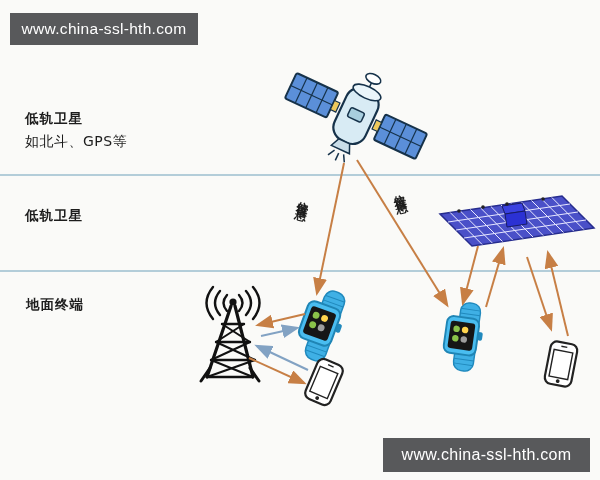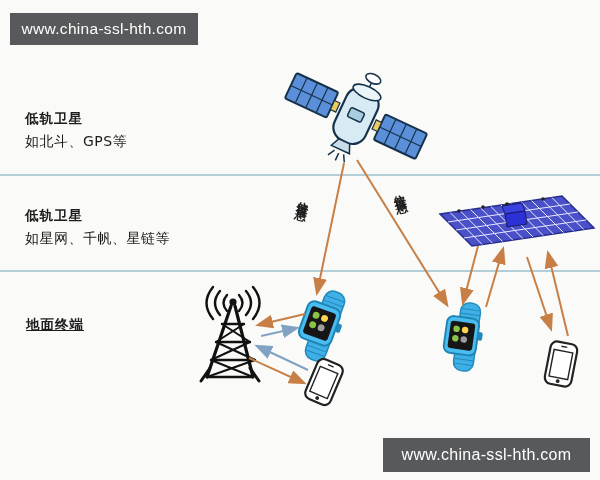--- a/index.html
+++ b/index.html
@@ -20,21 +20,21 @@
 
   .divider{position:absolute;left:0;width:600px;height:2px;background:var(--divider,#b3cdd9);}
   .divider.d1{top:174px;}
   .divider.d2{top:270px;}
 
   .layer-label{position:absolute;color:#1c1c1c;}
   .layer-title{font-size:13.5px;font-weight:bold;letter-spacing:1px;}
   .layer-sub{font-size:14px;margin-top:5px;letter-spacing:.5px;}
   .ll1{left:25px;top:110px;}
   .ll2{left:25px;top:207px;font-family:Liberation Serif, serif;}
-  .ll3{left:26px;top:316px;text-decoration:underline;}
+  .ll3{left:26px;top:296px;}
 
   .vlabel{
     position:absolute;writing-mode:vertical-rl;text-orientation:upright;
     font-size:12px;font-weight:600;color:#1d1d1d;letter-spacing:2px;line-height:1;
   }
   .vlabel.left{left:299px;top:193px;transform:rotate(13deg);}
   .vlabel.right{left:391px;top:186px;transform:rotate(-14deg);}
 
   svg{position:absolute;left:0;top:0;}
   .arr-o{stroke:var(--arrow-orange,#c77f45);stroke-width:2;fill:none;}
@@ -67,21 +67,20 @@
 
   <div class="divider d1"></div>
   <div class="divider d2"></div>
 
   <div class="layer-label ll1">
     <div class="layer-title">低轨卫星</div>
     <div class="layer-sub">如北斗、GPS等</div>
   </div>
   <div class="layer-label ll2">
     <div class="layer-title">低轨卫星</div>
-    <div class="layer-sub">如星网、千帆、星链等</div>
   </div>
   <div class="layer-label ll3">
     <div class="layer-title">地面终端</div>
   </div>
 
   <div class="vlabel left">位置信息</div>
   <div class="vlabel right">位置信息</div>
 
   <svg width="600" height="480" viewBox="0 0 600 480">
     <defs>

